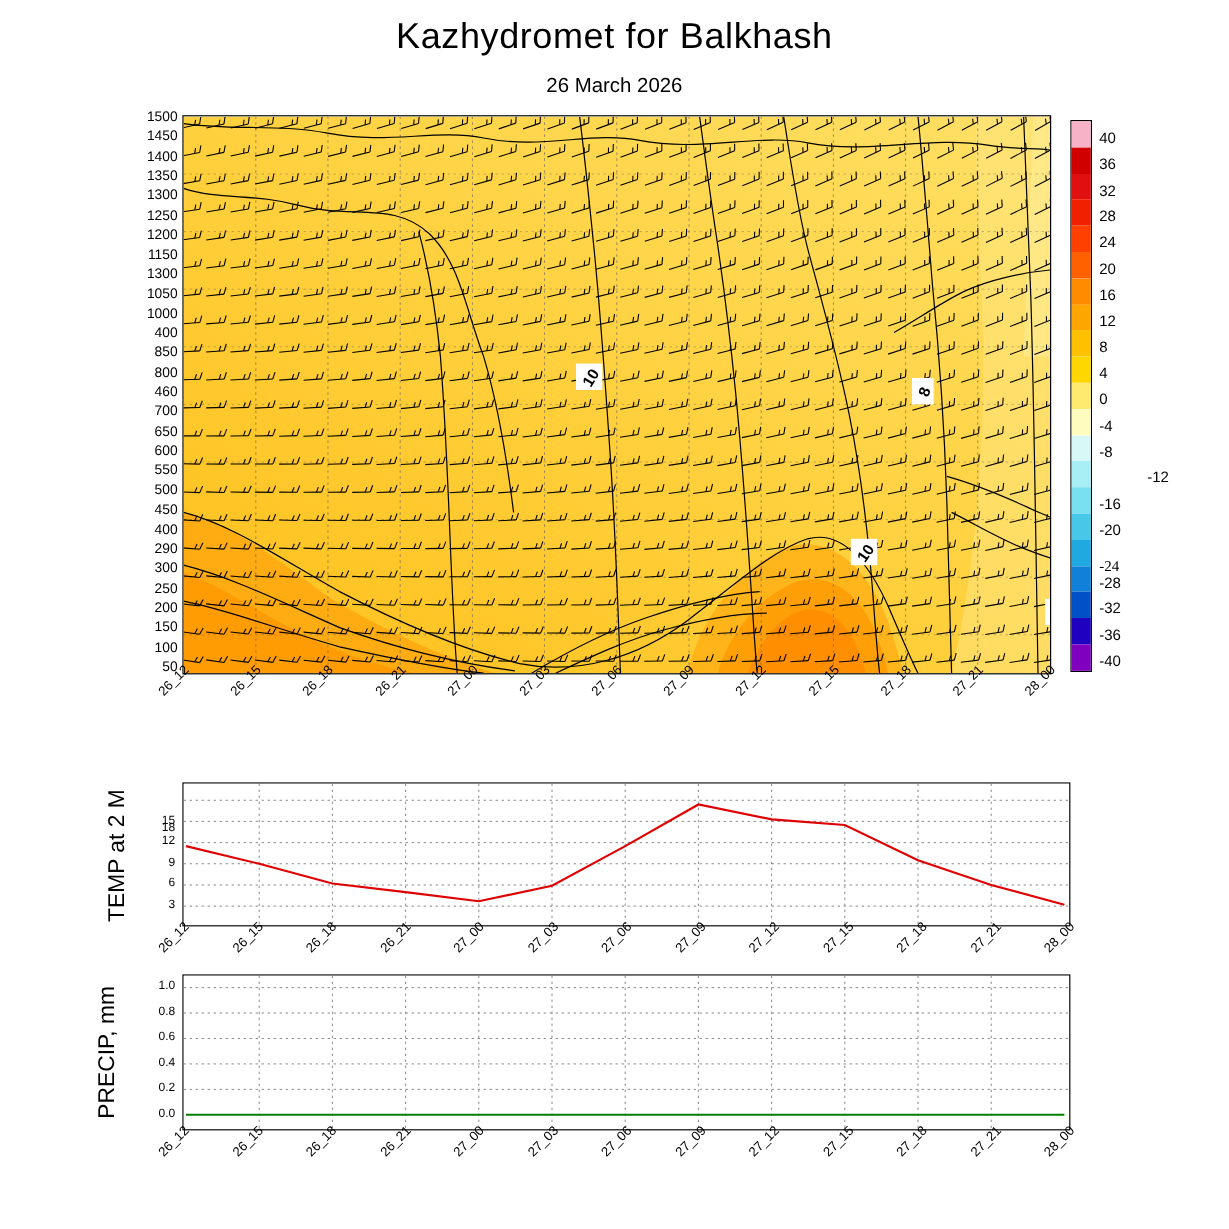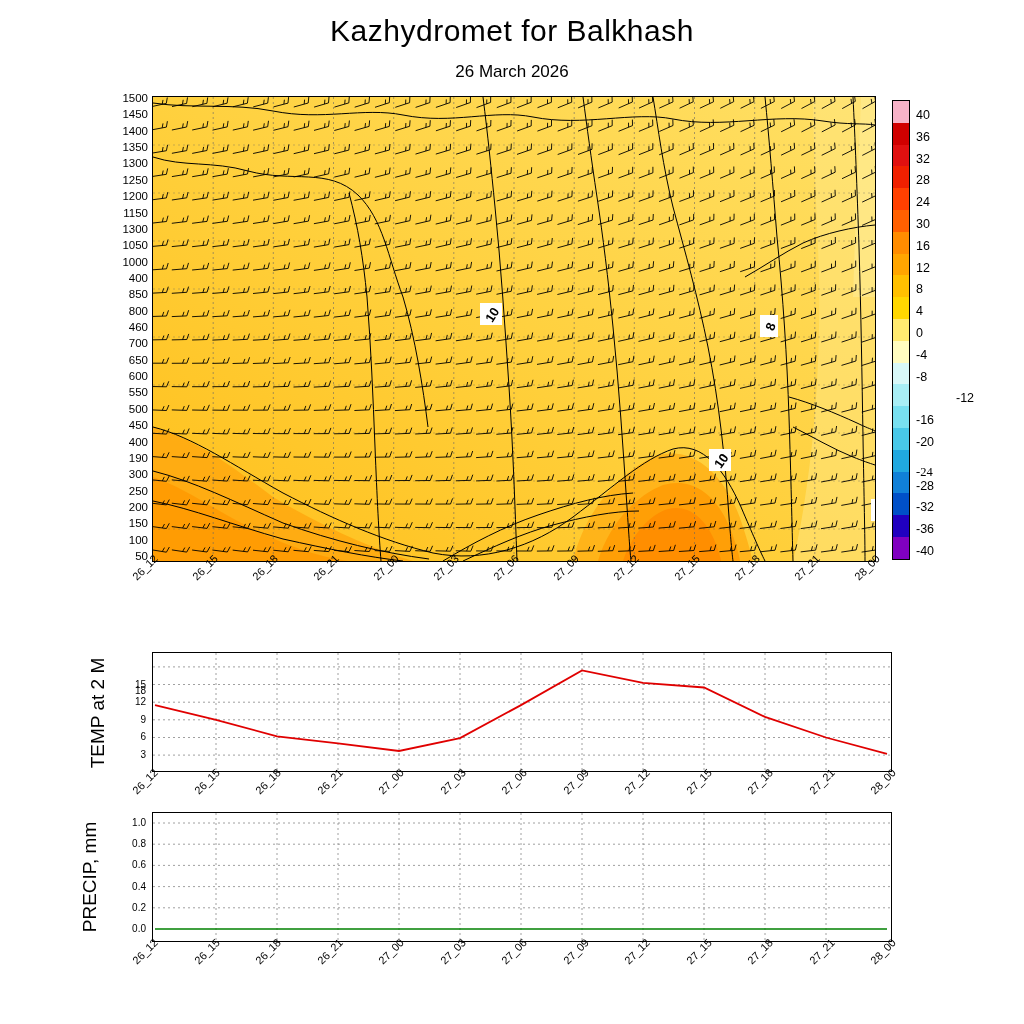--- a/index.html
+++ b/index.html
@@ -2441,21 +2441,21 @@
     <span style="top: 198.286px;">850</span>
     <span style="top: 214.643px;">800</span>
     <span style="top: 231px;">460</span>
     <span style="top: 247.357px;">700</span>
     <span style="top: 263.714px;">650</span>
     <span style="top: 280.071px;">600</span>
     <span style="top: 296.429px;">550</span>
     <span style="top: 312.786px;">500</span>
     <span style="top: 329.143px;">450</span>
     <span style="top: 345.5px;">400</span>
-    <span style="top: 361.857px;">190</span>
+    <span style="top: 361.857px;">290</span>
     <span style="top: 378.214px;">300</span>
     <span style="top: 394.571px;">250</span>
     <span style="top: 410.929px;">200</span>
     <span style="top: 427.286px;">150</span>
     <span style="top: 443.643px;">100</span>
     <span style="top: 460px;">50</span>
   </div>
 <div class="xlabels" id="xlabs">
     <span style="left: 130px; top: 8px;">26_12</span>
     <span style="left: 190.167px; top: 8px;">26_15</span>
@@ -2494,21 +2494,21 @@
     <div style="background: rgb(0, 80, 200); height: 21.8095px;"></div>
     <div style="background: rgb(32, 0, 192); height: 21.8095px;"></div>
     <div style="background: rgb(128, 0, 192); height: 21.8095px;"></div>
   </div>
 <div id="cb-labels">
     <span style="top: 14.9048px;">40</span>
     <span style="top: 36.7143px;">36</span>
     <span style="top: 58.5238px;">32</span>
     <span style="top: 80.3333px;">28</span>
     <span style="top: 102.143px;">24</span>
-    <span style="top: 123.952px;">30</span>
+    <span style="top: 123.952px;">20</span>
     <span style="top: 145.762px;">16</span>
     <span style="top: 167.571px;">12</span>
     <span style="top: 189.381px;">8</span>
     <span style="top: 211.19px;">4</span>
     <span style="top: 233px;">0</span>
     <span style="top: 254.81px;">-4</span>
     <span style="top: 276.619px;">-8</span>
     <span style="top: 298.429px; margin-left: 40px;">-12</span>
     <span style="top: 320.238px;">-16</span>
     <span style="top: 342.048px;">-20</span>

